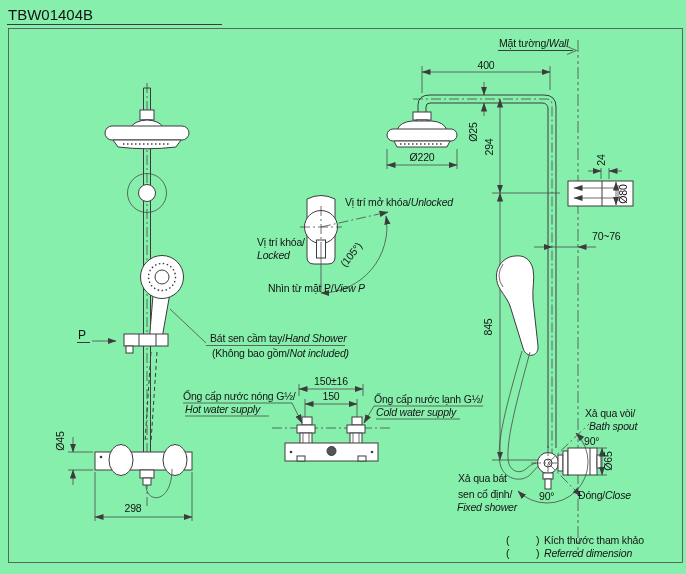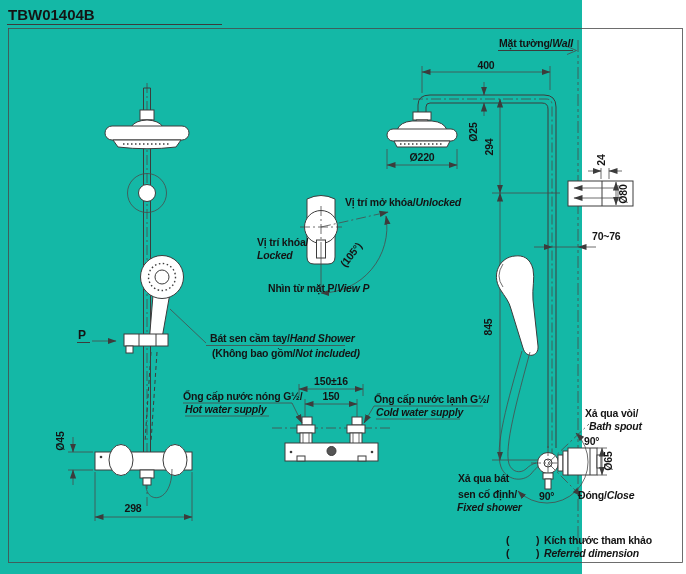--- a/index.html
+++ b/index.html
@@ -1,16 +1,16 @@
 <!DOCTYPE html>
 <html><head>
 <meta charset="utf-8">
 <style>
   html,body{margin:0;padding:0;background:#fff;}
-  #stage{position:relative;width:582px;height:574px;background:#14b8a6;font-family:"Liberation Sans",sans-serif;font-weight:bold;}
+  #stage{position:relative;width:686px;height:574px;background:#86efac;font-family:"Liberation Sans",sans-serif;}
   svg{position:absolute;left:0;top:0;}
   svg text{fill:#141414;font-family:"Liberation Sans",sans-serif;font-size:10.5px;letter-spacing:-0.2px;}
   .it{font-style:italic;}
   .ttl{font-size:15px;letter-spacing:0;}
   .ln{stroke:#3c3c3c;stroke-width:1;fill:none;stroke-linecap:butt;}
   .lnf{stroke:#3c3c3c;stroke-width:1;fill:#fff;}
   .thin{stroke:#4a4a4a;stroke-width:0.8;fill:none;}
   .cl{stroke:#4a4a4a;stroke-width:0.8;fill:none;stroke-dasharray:10 3 2 3;}
   .cl2{stroke:#4a4a4a;stroke-width:0.8;fill:none;stroke-dasharray:12 3 3 3 3 3;}
   .dash{stroke:#3c3c3c;stroke-width:1;fill:none;stroke-dasharray:4 3;}

